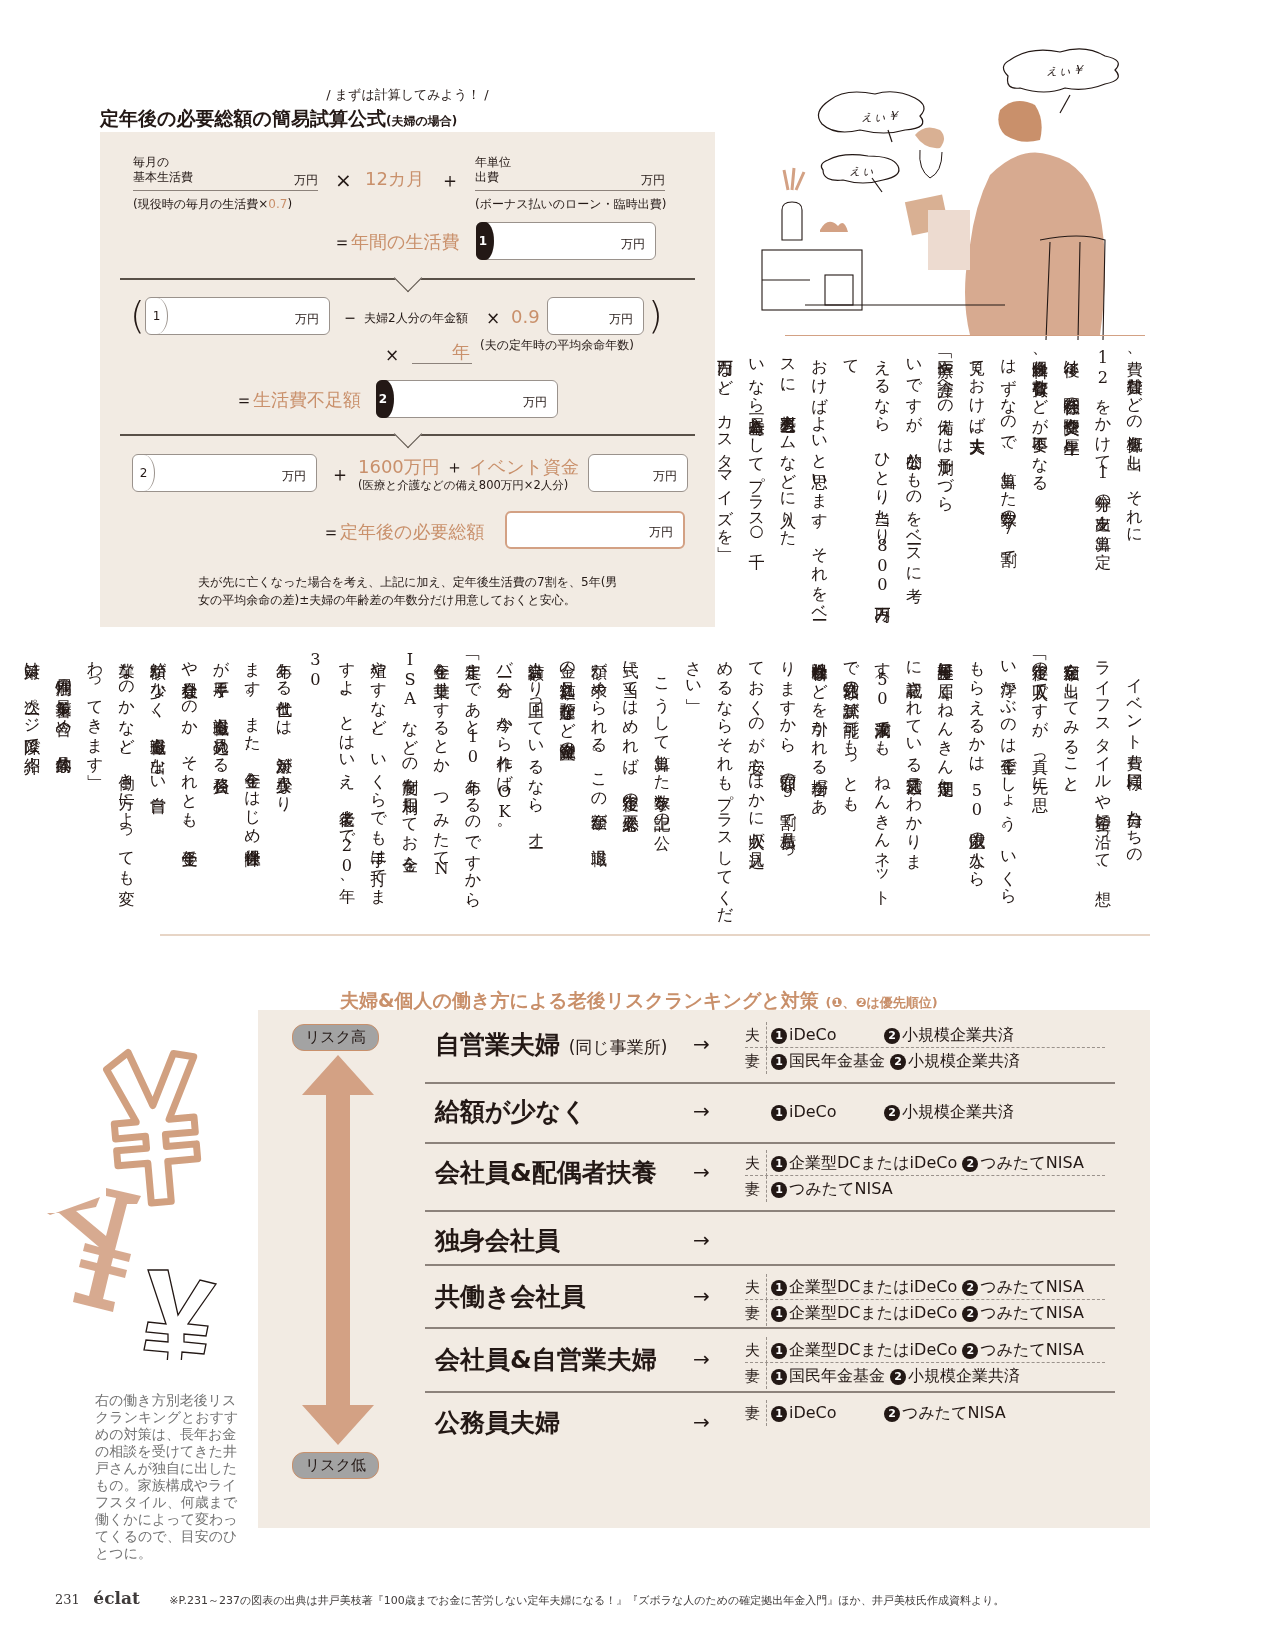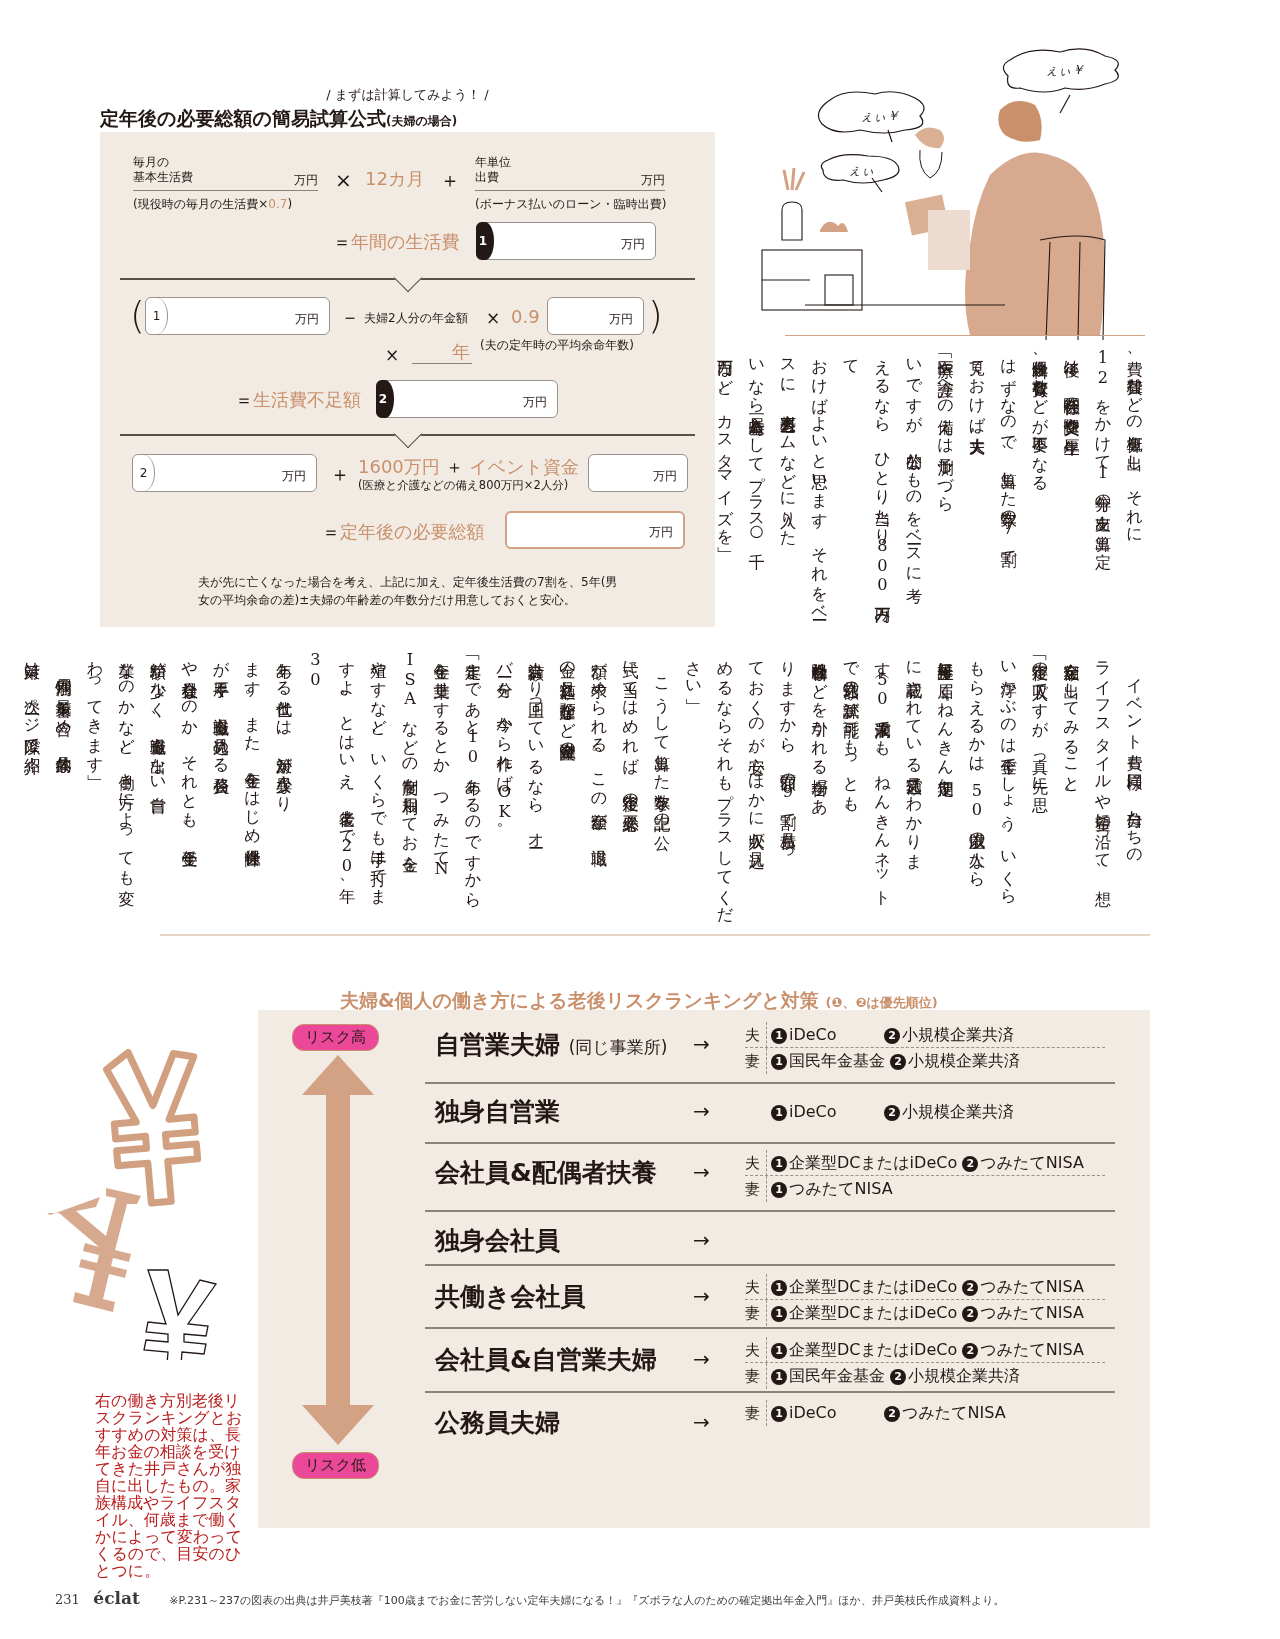--- a/index.html
+++ b/index.html
@@ -30,34 +30,34 @@
   #illustration { left: 760px; top: 40px; width: 400px; height: 300px; }
 
   
   .vtext { writing-mode: vertical-rl; font-family: "DejaVu Serif", "Liberation Serif", serif; font-size: 16.2px; line-height: 31.5px; letter-spacing: 0.5px; color: #231815; text-orientation: upright; }
   .rule-tan { height: 2px; background: #e7d5c6; }
 
   
   #r-title { left: 340px; top: 988px; width: 740px; font-size: 19px; font-weight: bold; color: #c9906b; white-space: nowrap; }
   #r-title .small { font-size: 13px; }
   #r-box { left: 258px; top: 1010px; width: 892px; height: 518px; background: #f2ebe3; }
-  .risk-pill { position: absolute; background: #ec4899; border: 1.5px solid #c9906b; border-radius: 12px; font-size: 15px; padding: 3px 12px; }
+  .risk-pill { position: absolute; background: #a3a3a3; border: 1.5px solid #c9906b; border-radius: 12px; font-size: 15px; padding: 3px 12px; }
   .r-row { position: absolute; left: 425px; width: 690px; }
   .r-sep { position: absolute; left: 425px; width: 690px; height: 1.5px; background: #8c827b; }
   .r-name { position: absolute; left: 10px; font-size: 25px; font-weight: bold; white-space: nowrap; }
   .r-name .note { font-size: 17px; font-weight: normal; }
   .r-arrow { position: absolute; left: 268px; font-size: 20px; }
   .r-recs { position: absolute; left: 320px; width: 360px; font-size: 16px; }
   .rec-line { position: relative; height: 26px; line-height: 26px; white-space: nowrap; }
   .rec-line.dashed { border-bottom: 1px dashed #9a928c; }
   .who { display: inline-block; width: 22px; font-size: 15px; border-right: 1px dashed #9a928c; margin-right: 4px; text-align:left; }
   .num { display: inline-block; width: 16px; height: 16px; border-radius: 50%; background: #231815; color: #fff; font-size: 11px; line-height: 16px; text-align: center; font-weight: bold; vertical-align: 1px; margin-right: 2px; }
   .cond { font-size: 15px; }
 
-  #caption { left: 95px; top: 1392px; width: 148px; font-size: 16px; line-height: 17px; color: #b91c1c; }
+  #caption { left: 95px; top: 1392px; width: 148px; font-size: 14px; line-height: 17px; color: #737373; }
 
   
   #footer { left: 55px; top: 1588px; width: 1000px; font-size: 11px; color: #3e3a39; white-space: nowrap; }
   #pg { font-family: "DejaVu Serif", "Liberation Serif", serif; font-size: 13px; margin-right: 10px; }
   #mag { font-family: "DejaVu Serif", "Liberation Serif", serif; font-size: 17px; font-weight: bold; margin-right: 26px; }
 </style>
 </head>
 <body>
 
 <div class="abs" id="f-kicker">/ まずは計算してみよう！ /</div>
@@ -252,21 +252,21 @@
 <div id="rank-rows">
     <div class="r-row" style="top: 1020px; height: 58px;">
       <div class="r-name" style="top:8px">自営業夫婦 <span class="note">(同じ事業所)</span></div>
       <div class="r-arrow" style="top:12px">→</div>
       <div class="r-recs" style="top: 2px;">
         <div class="rec-line dashed"><span class="who">夫</span><span class="num">1</span><span style="display:inline-block;min-width:90px">iDeCo</span> <span class="num">2</span><span>小規模企業共済</span></div>
         <div class="rec-line"><span class="who">妻</span><span class="num">1</span><span style="display:inline-block;min-width:90px">国民年金基金</span> <span class="num">2</span><span>小規模企業共済</span></div>
       </div>
     </div>
     <div class="r-row" style="top: 1087px; height: 52px;">
-      <div class="r-name" style="top:8px">独身自営業</div>
+      <div class="r-name" style="top:8px">給額が少なく</div>
       <div class="r-arrow" style="top:12px">→</div>
       <div class="r-recs" style="top: 12px;">
         <div class="rec-line"><span style="display:inline-block;width:26px"></span><span class="num">1</span><span style="display:inline-block;min-width:90px">iDeCo</span> <span class="num">2</span><span>小規模企業共済</span></div>
       </div>
     </div>
     <div class="r-row" style="top: 1148px; height: 60px;">
       <div class="r-name" style="top:8px">会社員&amp;配偶者扶養</div>
       <div class="r-arrow" style="top:12px">→</div>
       <div class="r-recs" style="top: 2px;">
         <div class="rec-line dashed"><span class="who">夫</span><span class="num">1</span><span style="display:inline-block;min-width:150px">企業型DCまたはiDeCo</span> <span class="num">2</span><span>つみたてNISA</span></div>

